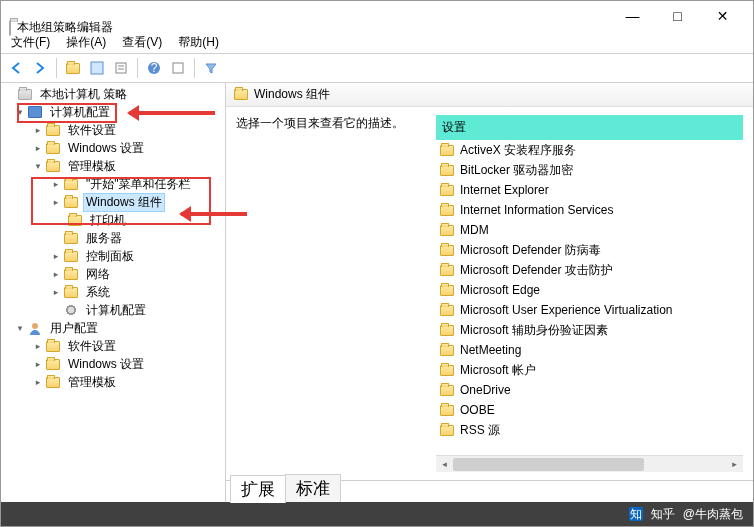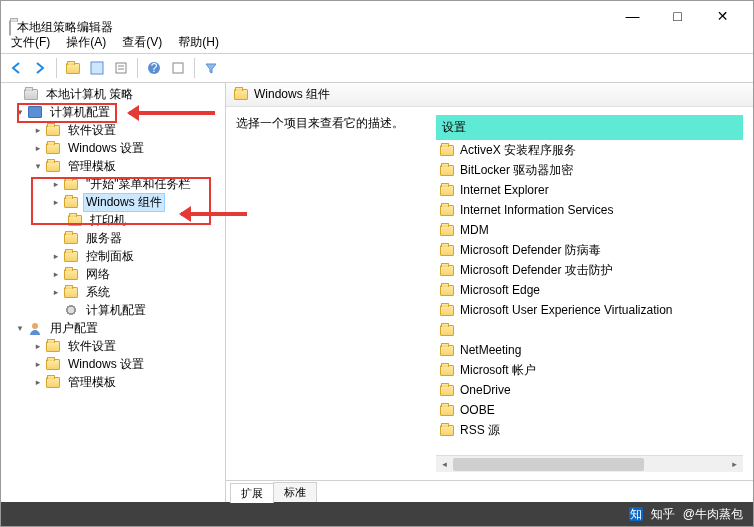--- a/index.html
+++ b/index.html
@@ -28,21 +28,21 @@
 .pc-icon { width: 14px; height: 12px; background: #5a8fd6; border: 1px solid #3a6fb6; border-radius: 1px; }
 .content { flex: 1; display: flex; flex-direction: column; }
 .content-header { height: 24px; background: linear-gradient(#fdfdfd, #f0f0f0); border-bottom: 1px solid #e0e0e0; display: flex; align-items: center; padding: 0 8px; gap: 6px; }
 .content-body { flex: 1; display: flex; padding: 8px 10px; overflow: hidden; position: relative; }
 .desc-col { width: 200px; padding-right: 10px; }
 .list-col { flex: 1; border-left: 0; overflow-y: auto; overflow-x: auto; position: relative; }
 .list-header { position: sticky; top: 0; background: #5eead4; padding: 4px 6px; cursor: default; }
 .list-item { display: flex; align-items: center; height: 20px; padding: 0 4px; gap: 6px; white-space: nowrap; }
 .list-item .folder-icon { flex-shrink: 0; }
 .tabs { height: 22px; border-top: 1px solid #d0d0d0; display: flex; align-items: flex-end; padding-left: 4px; }
-.tab { padding: 2px 10px; border: 1px solid #d0d0d0; border-bottom: none; background: #f5f5f5; margin-right: -1px; font-size: 11px; }
+.tab { padding: 2px 10px; border: 1px solid #d0d0d0; border-bottom: none; background: #f5f5f5; margin-right: -1px; font-size: 17px; }
 .tab.active { background: #fff; position: relative; top: 1px; }
 .footer { height: 24px; background: rgba(0,0,0,0.75); color: #fff; display: flex; align-items: center; justify-content: flex-end; padding: 0 10px; gap: 8px; font-size: 11px; }
 
 .annot-box { position: absolute; border: 2px solid #e53935; pointer-events: none; z-index: 50; }
 .annot-arrow { position: absolute; height: 4px; background: #e53935; z-index: 50; pointer-events: none; }
 .annot-arrow::before { content: ""; position: absolute; left: -10px; top: -6px; border: 8px solid transparent; border-right: 12px solid #e53935; }
 .hscroll { position: absolute; bottom: 0; left: 0; right: 0; height: 17px; background: #f0f0f0; border-top: 1px solid #ddd; display: flex; align-items: center; }
 .hscroll .tbtn { width: 17px; height: 17px; display: flex; align-items: center; justify-content: center; color: #666; font-size: 9px; background: #f0f0f0; }
 .hscroll .track { flex: 1; height: 17px; position: relative; }
 .hscroll .thumb { position: absolute; left: 0; width: 70%; height: 13px; top: 2px; background: #cfcfcf; border-radius: 2px; }
@@ -111,21 +111,21 @@
   <div class="btn">
       <svg width="14" height="14">
         <path d="M2 3h10l-4 5v4l-2-1v-3z" fill="#8fbce6" stroke="#5a8fd6"></path>
       </svg>
     </div>
 </div>
 
 <div class="main">
 
   <div class="tree">
-    <div class="tree-item" style="padding-left:8px">
+    <div class="tree-item" style="padding-left:2px">
         <span class="arrow"></span>
         <span class="icon">
           <span class="folder-icon grey"></span>
         </span>
         <span class="label">本地计算机 策略</span>
       </div>
     <div class="tree-item" style="padding-left:12px">
         <span class="arrow">▾</span>
         <span class="icon">
           <span class="pc-icon"></span>
@@ -285,20 +285,21 @@
             <div class="list-item">
               <span class="folder-icon"></span>
               <span>Microsoft Edge</span>
             </div>
             <div class="list-item">
               <span class="folder-icon"></span>
               <span>Microsoft User Experience Virtualization</span>
             </div>
             <div class="list-item">
               <span class="folder-icon"></span>
+              <span>Microsoft 辅助身份验证因素</span>
             </div>
             <div class="list-item">
               <span class="folder-icon"></span>
               <span>NetMeeting</span>
             </div>
             <div class="list-item">
               <span class="folder-icon"></span>
               <span>Microsoft 帐户</span>
             </div>
             <div class="list-item">

